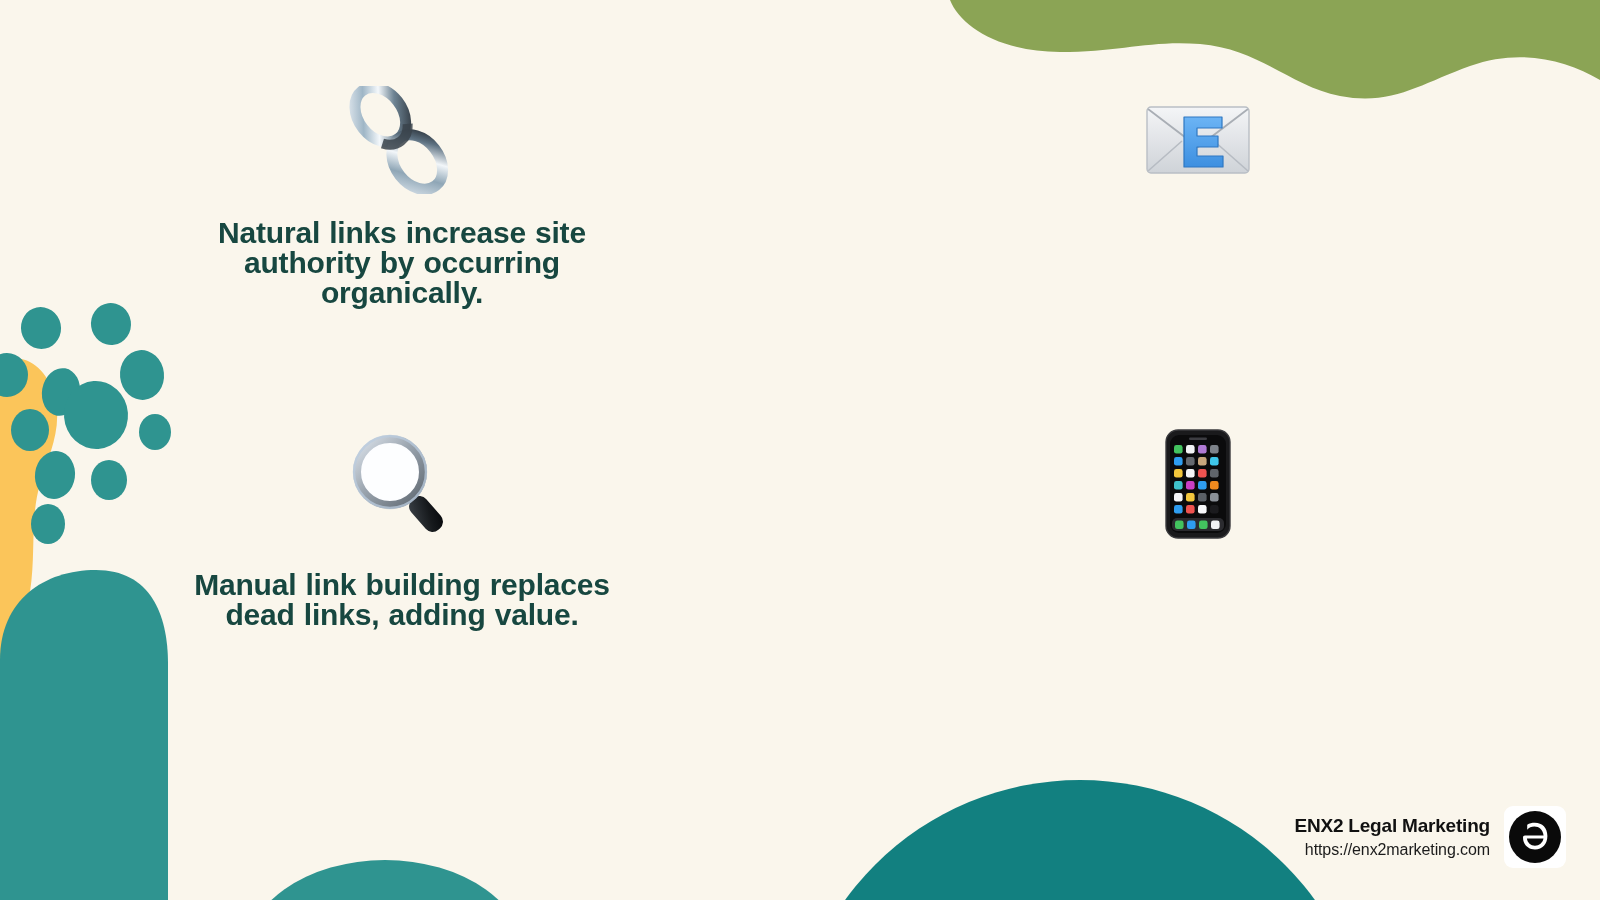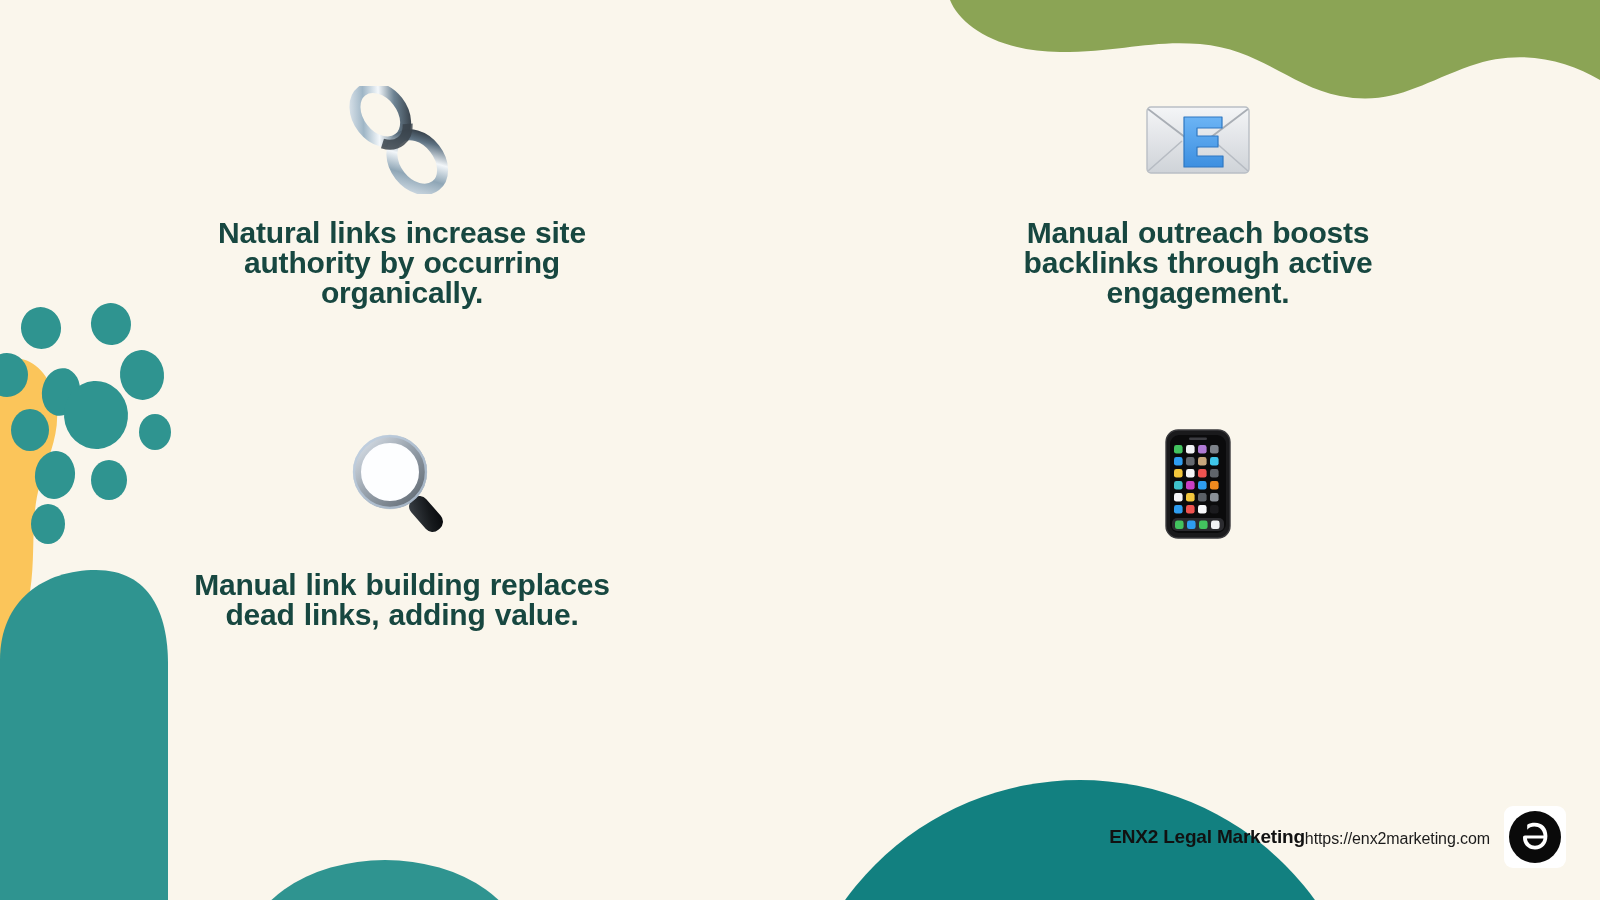--- a/index.html
+++ b/index.html
@@ -92,21 +92,21 @@
     right: 34px;
     bottom: 32px;
     display: flex;
     align-items: center;
     gap: 14px;
     z-index: 20;
   }
 
   .brand-text {
     display: flex;
-    flex-direction: row;
+    flex-direction: column;
     align-items: flex-end;
     line-height: 1.25;
   }
 
   .brand-name {
     color: #111111;
     font-size: 19px;
     font-weight: 700;
     letter-spacing: -0.2px;
     white-space: nowrap;
@@ -237,21 +237,20 @@
             </linearGradient>
           </defs>
           <rect x="5" y="8" width="102" height="66" rx="4" fill="url(#envG)" stroke="#b9bec5" stroke-width="1.4"></rect>
           <path d="M 6 10 L 56 48 L 106 10" fill="none" stroke="#a9aeb5" stroke-width="1.8"></path>
           <path d="M 6 72 L 40 42 M 106 72 L 72 42" fill="none" stroke="#b7bcc3" stroke-width="1.6"></path>
           <g transform="translate(0,2)">
             <path d="M 42 16 L 80 16 L 80 27 L 55 27 L 55 35 L 76 35 L 76 46 L 55 46 L 55 55 L 81 55 L 81 66 L 42 66 Z" fill="url(#eG)" stroke="#2e77c2" stroke-width="1.2" stroke-linejoin="round"></path>
           </g>
         </svg>
       </div>
-      <div class="cell-title">Manual outreach boosts backlinks through active engagement.</div>
     </div>
 
     <div class="cell cell-r2 cell-c1">
       <div class="cell-icon">
         <svg width="112" height="112" viewBox="0 0 112 112" xmlns="http://www.w3.org/2000/svg" aria-hidden="true">
           <defs>
             <linearGradient id="rimG" x1="0" y1="0" x2="1" y2="1">
               <stop offset="0%" stop-color="#dfe6ee"></stop>
               <stop offset="45%" stop-color="#9aa4ae"></stop>
               <stop offset="100%" stop-color="#5d666f"></stop>

